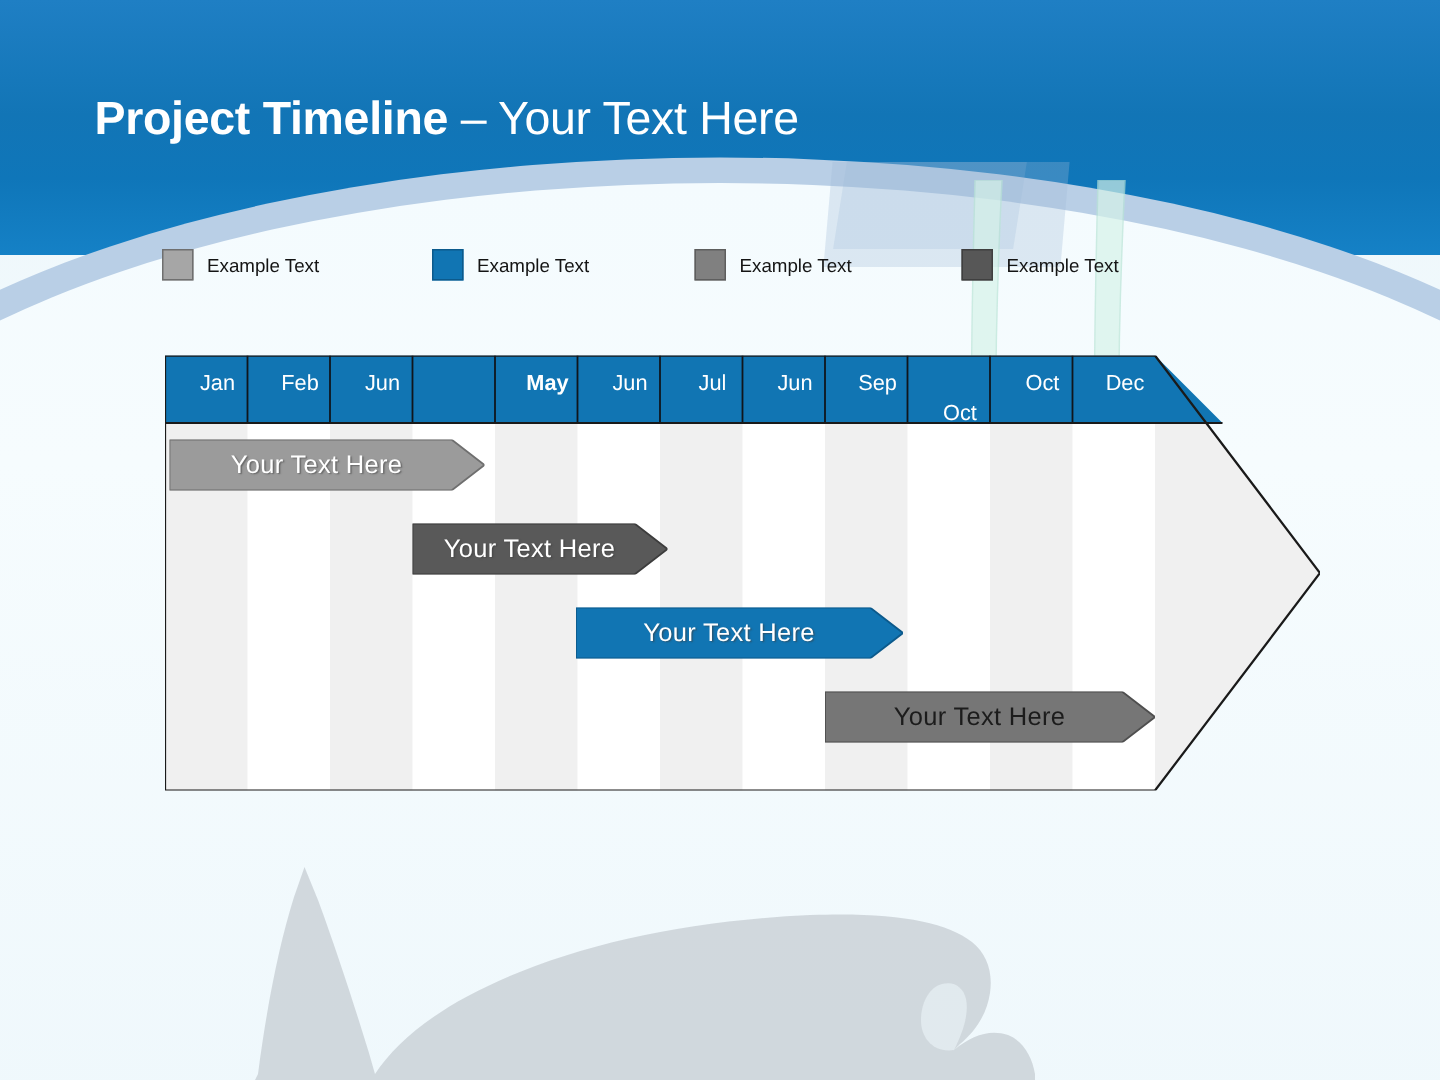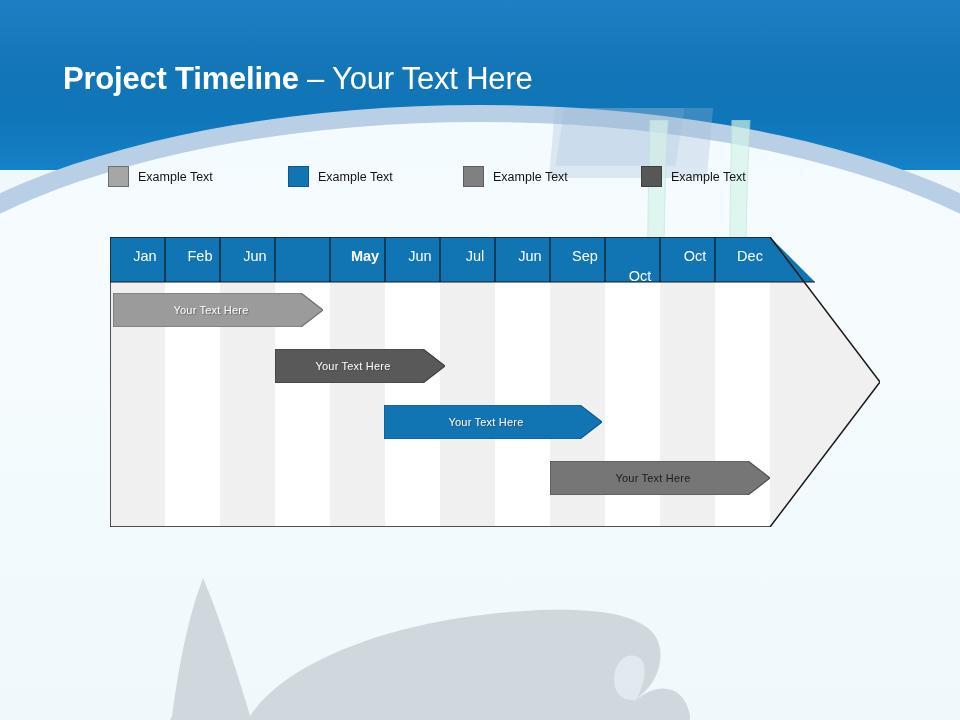--- a/index.html
+++ b/index.html
@@ -153,21 +153,21 @@
     align-items: center;
     justify-content: center;
   }
   .bar-svg {
     position: absolute;
     left: 0; top: 0;
   }
   .bar-label {
     position: relative;
     z-index: 2;
-    font-size: 11px;
+    font-size: 17px;
     white-space: nowrap;
     padding-right: 14px;
     letter-spacing: 0.2px;
   }
   .bar-label.light {
     color: #ffffff;
     text-shadow: 1px 1px 1px rgba(60,60,60,0.55);
   }
   .bar-label.dark {
     color: #1c1c1c;

